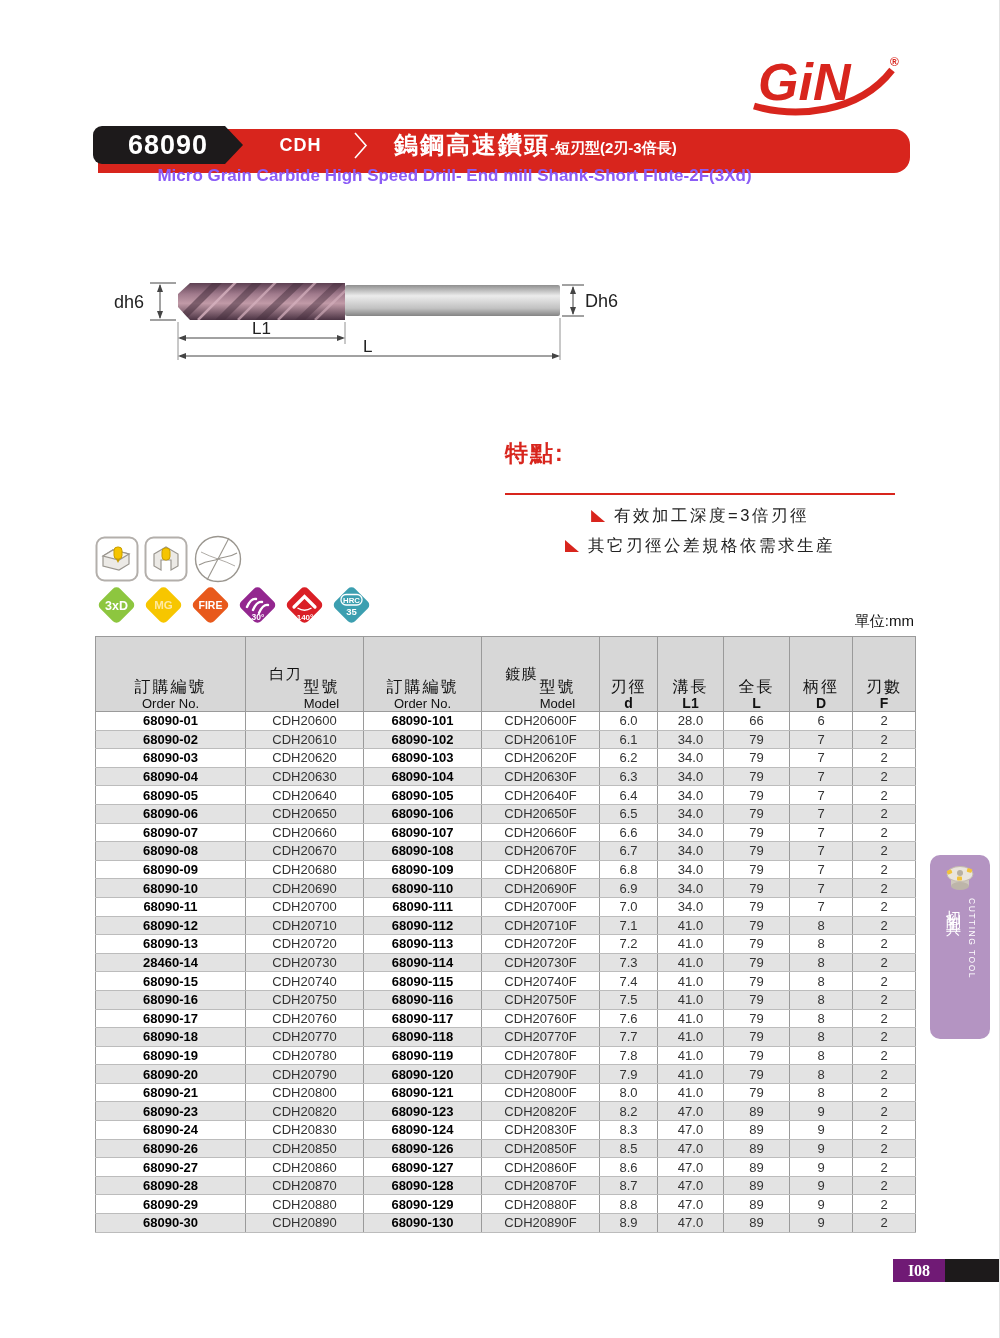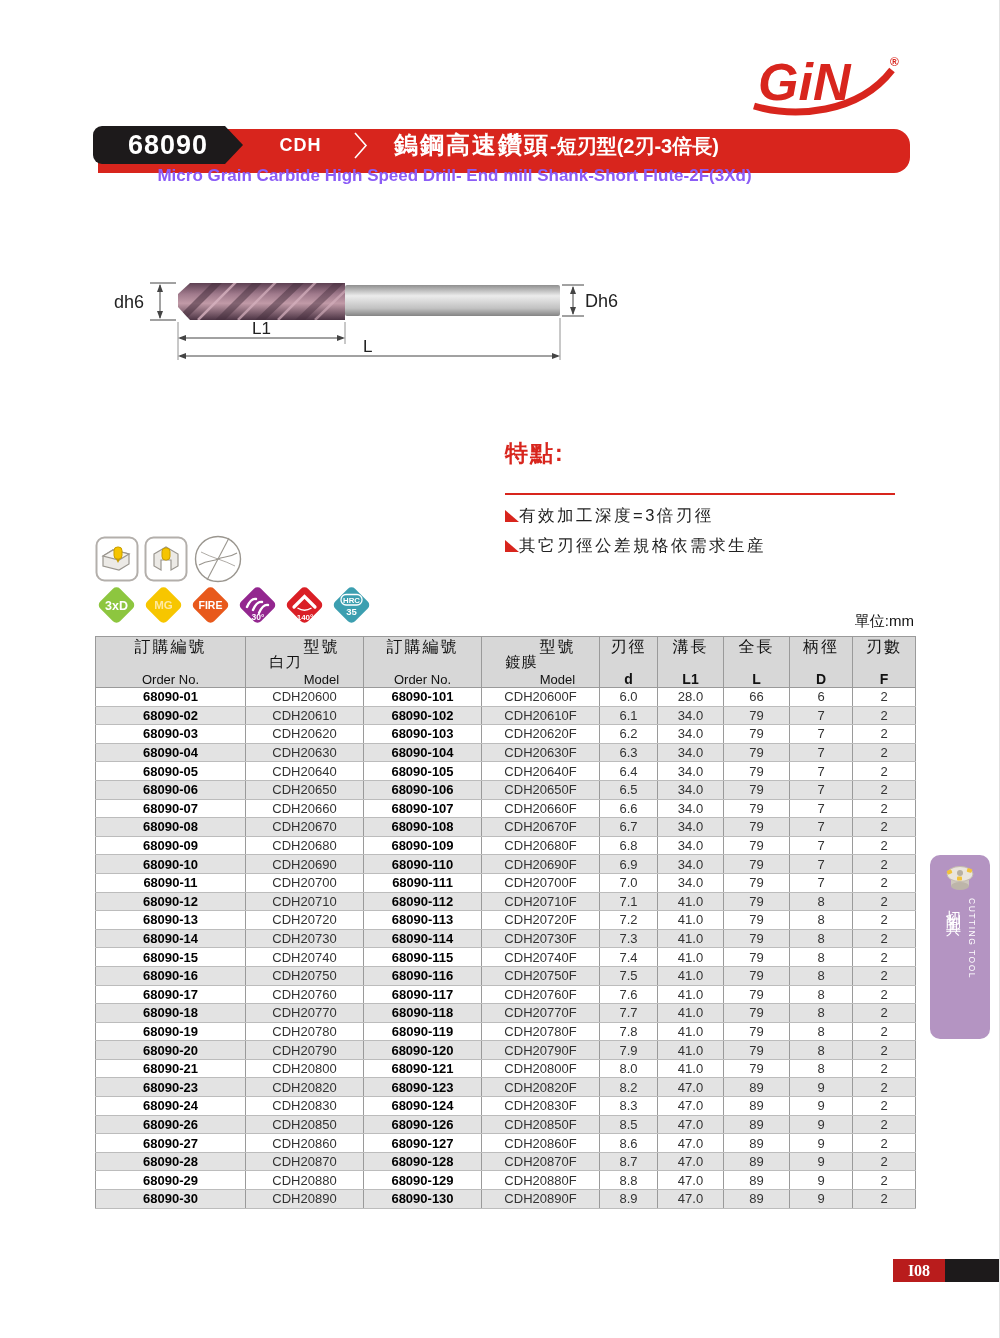--- a/index.html
+++ b/index.html
@@ -18,69 +18,69 @@
                 display:flex; align-items:center; justify-content:center;
                 font-size:27px; font-weight:bold; letter-spacing:1px; z-index:2;padding-left:18px; }
   .black-chip::after { content:""; position:absolute; right:-18px; top:0;
                        border-top:19px solid transparent; border-bottom:19px solid transparent;
                        border-left:18px solid #1d1a1b; }
   .cdh { position:absolute; left:155px; top:0; width:95px; height:32px; display:flex;
          align-items:center; justify-content:center; color:#fff; font-size:18px; font-weight:bold; letter-spacing:1px; }
   .bar-chevron { position:absolute; left:255px; top:3px; }
   .bar-title { position:absolute; left:296px; top:0; height:32px; display:flex; align-items:baseline; color:#fff; white-space:nowrap; }
   .bar-title .zh-main { font-size:24px; font-weight:bold; letter-spacing:2px; line-height:32px; }
-  .bar-title .zh-sub  { font-size:20px; font-weight:bold; }
+  .bar-title .zh-sub  { font-size:15px; font-weight:bold; }
   .subtitle-en { position:absolute; left:0; right:90px; top:166px; text-align:center;
                  font-size:17px; font-weight:bold; color:#8b5cf6; }
 
   
   .drawing { position:absolute; left:110px; top:258px; }
 
   
   .features { position:absolute; left:505px; top:438px; width:390px; }
   .features h2 { color:#d8251d; font-size:23px; font-weight:bold; letter-spacing:2px;
                  border-bottom:2px solid #d8251d; padding-bottom:24px; margin-bottom:10px; }
-  .feature-item { display:flex; align-items:center; margin-bottom:8px; }
+  .feature-item { display:flex; align-items:center; gap:9px; margin-bottom:8px;justify-content:center; }
   .tri { width:14px; height:12px; background:#d8251d; flex:0 0 auto;
          clip-path:polygon(0 0, 100% 100%, 0 100%); }
   .feature-item span { font-size:16.5px; color:#222; letter-spacing:2.5px; }
 
   
   .app-icons { position:absolute; left:95px; top:534px; display:flex; gap:5px; align-items:center; }
   .badges { position:absolute; left:93px; top:581px; display:flex; }
   .badge { width:47px; height:48px; }
 
   .units-note { position:absolute; right:85px; top:612px; font-size:15px; color:#111; }
 
   
   .spec-table { position:absolute; left:95px; top:636px; width:820px;
                 border-collapse:collapse; table-layout:fixed; }
   .spec-table th, .spec-table td { border:1px solid #9a9a9a; text-align:center; }
   .spec-table thead th { background:#d7d7d7; height:50px; color:#111; font-weight:normal; vertical-align:middle; }
-  .h-zh { font-size:16px; letter-spacing:2px; line-height:19px; }
-  .h-en { font-size:13px; line-height:15px;margin-top:16px; }
+  .h-zh { font-size:16px; letter-spacing:2px; line-height:19px;margin-top:40px; }
+  .h-en { font-size:13px; line-height:15px; }
   .h-en.bold { font-weight:bold; font-size:14px; }
   .h-model { display:flex; align-items:center; justify-content:center; gap:2px; }
   .h-model .pfx { font-size:15px; letter-spacing:1px; }
   .spec-table tbody td { height:18.6px; font-size:13px; color:#333;
                          border-top:1px solid #bcbcbc; border-bottom:1px solid #bcbcbc; padding:0; }
   .spec-table tbody tr:nth-child(even) { background:#e3e3e3; }
   .spec-table tbody td.c0, .spec-table tbody td.c2 { font-weight:bold; color:#000; }
 
   
   .side-tab { position:absolute; left:930px; top:855px; width:60px; height:184px;
               background:#b494c2; border-radius:10px; display:flex; flex-direction:column; align-items:center; }
   .side-tab .tab-icon { margin-top:7px; }
   .tab-texts { display:flex; flex-direction:row; justify-content:center; gap:4px; margin-top:4px; }
   .tab-zh { writing-mode:vertical-rl; color:#fff; font-size:15px; letter-spacing:4px; }
   .tab-en { writing-mode:vertical-rl; color:#fff; font-size:8.5px; letter-spacing:1.5px; }
 
   
   .footer { position:absolute; left:893px; top:1259px; display:flex; height:23px; }
-  .page-no { width:52px; background:#b91c1c; color:#fff; font-family:"Liberation Serif", serif;
+  .page-no { width:52px; background:#701a75; color:#fff; font-family:"Liberation Serif", serif;
              font-weight:bold; font-size:16px; display:flex; align-items:center; justify-content:center; }
   .footer-black { width:55px; background:#1d1a1b; }
 </style>
 </head>
 <body>
 
 <div class="page">
 
   <svg class="logo" viewBox="0 0 180 72">
     <path d="M14,58 C55,70 118,66 152,22" stroke="#d8251d" stroke-width="7" fill="none"></path>
@@ -441,21 +441,21 @@
           <td class="c1">CDH20720</td>
           <td class="c2">68090-113</td>
           <td class="c3">CDH20720F</td>
           <td class="c4">7.2</td>
           <td class="c5">41.0</td>
           <td class="c6">79</td>
           <td class="c7">8</td>
           <td class="c8">2</td>
         </tr>
         <tr>
-          <td class="c0">68090-14</td>
+          <td class="c0">28460-14</td>
           <td class="c1">CDH20730</td>
           <td class="c2">68090-114</td>
           <td class="c3">CDH20730F</td>
           <td class="c4">7.3</td>
           <td class="c5">41.0</td>
           <td class="c6">79</td>
           <td class="c7">8</td>
           <td class="c8">2</td>
         </tr>
         <tr>

